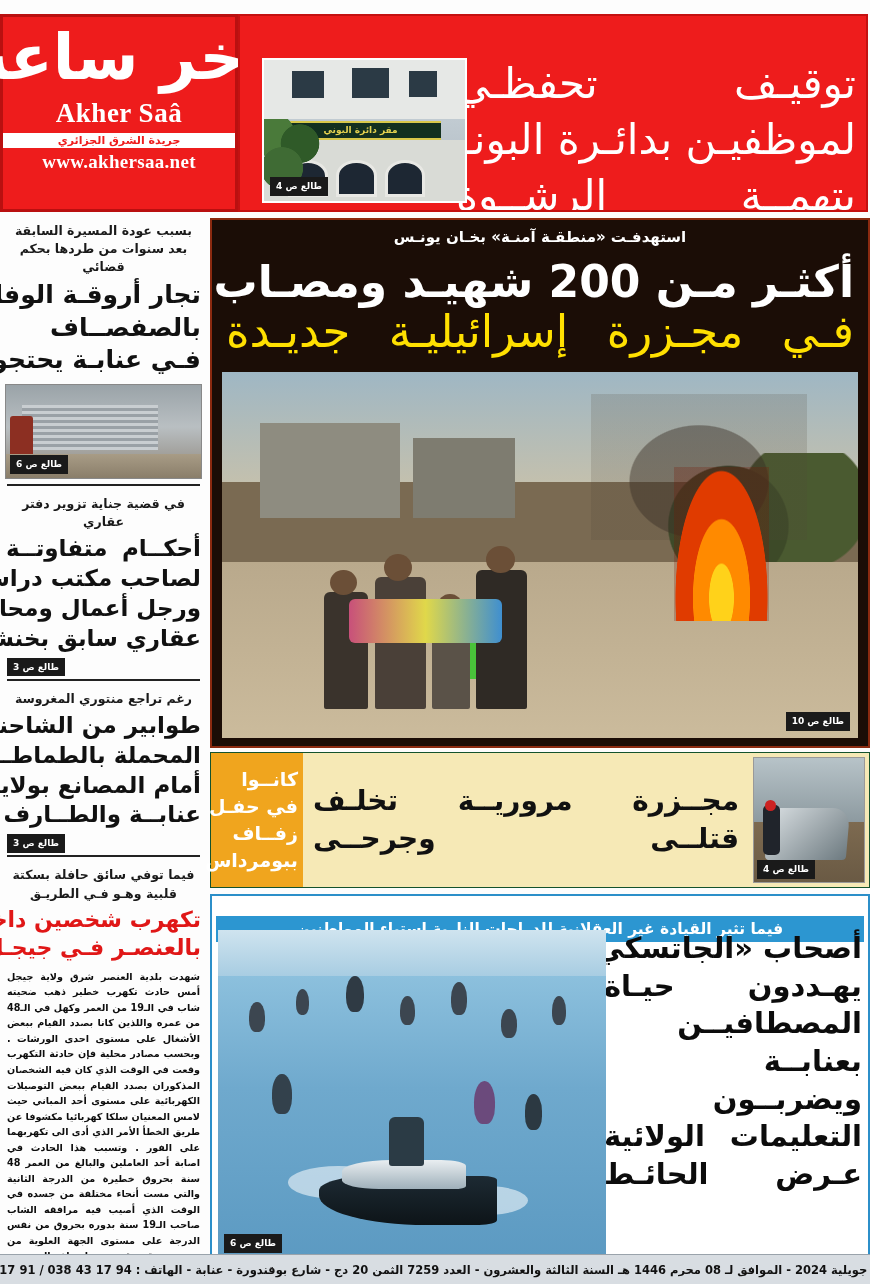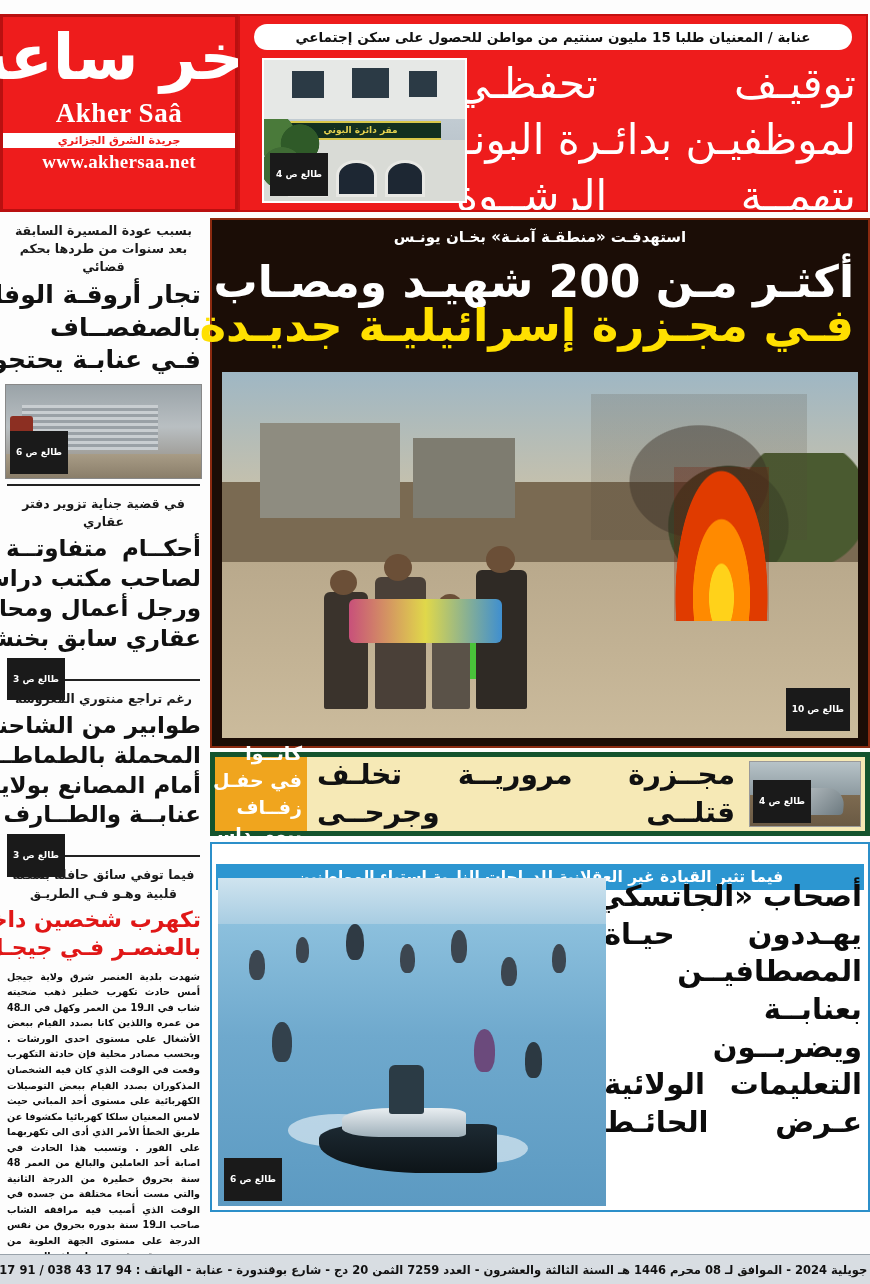--- a/index.html
+++ b/index.html
@@ -98,21 +98,21 @@
   .arch { position:absolute; bottom:6%; width:20%; height:62%;
     background:#1d2733; border-radius:50% 50% 0 0 / 42% 42% 0 0; border:3px solid #e8e8e4; }
   .greenery { position:absolute; left:0; bottom:0; width:30%; height:58%;
     background:radial-gradient(circle at 30% 60%, #3f6b34 0 32%, transparent 33%),
                radial-gradient(circle at 60% 30%, #2f5a28 0 28%, transparent 29%),
                radial-gradient(circle at 15% 20%, #4a7a3a 0 26%, transparent 27%); }
 
   
   .pg-badge {
     position: absolute; background: #1a1a1a; color: #ffffff;
-    font-size: 9px; font-weight: 700; padding: 16px 6px;
+    font-size: 9px; font-weight: 700; padding: 4px 6px;
     white-space: nowrap; line-height: 1.2;
   }
 
   
   .sidebar {
     position: absolute; left: 0; top: 218px;
     width: 207px; height: 1022px;
     padding: 0 5px;
     border-left: 0;
   }
@@ -154,22 +154,22 @@
     text-align: center; color: #ffffff;
     font-size: 15px; font-weight: 700;
   }
   .gaza-h1 {
     position: absolute; top: 34px; right: 14px; left: 14px;
     color: #ffffff; font-size: 44px; font-weight: 700;
     text-align: justify; text-align-last: justify; line-height: 1.25;
     white-space: nowrap;
   }
   .gaza-h2 {
-    position: absolute; top: 78px; right: 14px; left: 14px;
-    color: #ffe000; font-size: 45px; font-weight: 700;
+    position: absolute; top: 84px; right: 14px; left: 14px;
+    color: #ffe000; font-size: 45px; font-weight: 400;
     text-align: justify; text-align-last: justify; line-height: 1.25;
     white-space: nowrap;
   }
   .gaza-photo {
     position: absolute; left: 10px; right: 10px; top: 152px; bottom: 8px;
     overflow: hidden; background: #7a6a52;
   }
 
   
   .gz-sky { position:absolute; left:0; right:0; top:0; height:30%;
@@ -184,22 +184,22 @@
   .gz-veg { position:absolute; right:0; top:22%; width:34%; height:40%;
     background:radial-gradient(circle at 40% 50%, #3d4a28 0 40%, transparent 41%),
                radial-gradient(circle at 75% 35%, #4a5a30 0 34%, transparent 35%); }
   .gz-person { position:absolute; bottom:8%; background:#3a332c; border-radius:6px 6px 2px 2px; }
   .gz-head { position:absolute; border-radius:50%; background:#6b4f37; }
   .gz-green-chair { position:absolute; left:34%; bottom:16%; width:9%; height:12%;
     background:#49c23a; border-radius:3px; }
 
   
   .traffic-block {
-    position: relative; width: 660px; height: 84px; margin-top: 4px;
-    background: #f6e9b6; border: 5px solid #14532d;
+    position: relative; width: 660px; height: 136px; margin-top: 4px;
+    background: #f6e9b6; border: 1px solid #14532d;
     display: flex; flex-direction: row-reverse; align-items: stretch;
   }
   .tb-side {
     width: 92px; background: #f0a51e;
     color: #ffffff; font-size: 19px; font-weight: 700;
     display: flex; flex-direction: column; justify-content: center;
     text-align: justify; text-align-last: justify; padding: 3px 5px;
     line-height: 1.42;
   }
   .tb-side div { white-space: nowrap; }
@@ -284,21 +284,20 @@
   <div class="masthead-band">
 
     <div class="logo-box">
       <div class="logo-arabic">آخر ساعة</div>
       <div class="logo-latin">Akher Saâ</div>
       <div class="logo-sub">جريدة الشرق الجزائري</div>
       <div class="logo-url">www.akhersaa.net</div>
     </div>
 
     <div class="lead-red-box">
-      <div class="lead-kicker">عنابة / المعنيان طلبا 15 مليون سنتيم من مواطن للحصول على سكن إجتماعي</div>
 
       <div class="lead-head">
         <div>توقيـف تحفظـي</div>
         <div>لموظفيـن بدائـرة البونـي</div>
         <div>بتهمــة الرشــوة</div>
       </div>
 
       <div class="lead-photo">
         <div class="bld-sky"></div>
         <div class="bld-upper">

